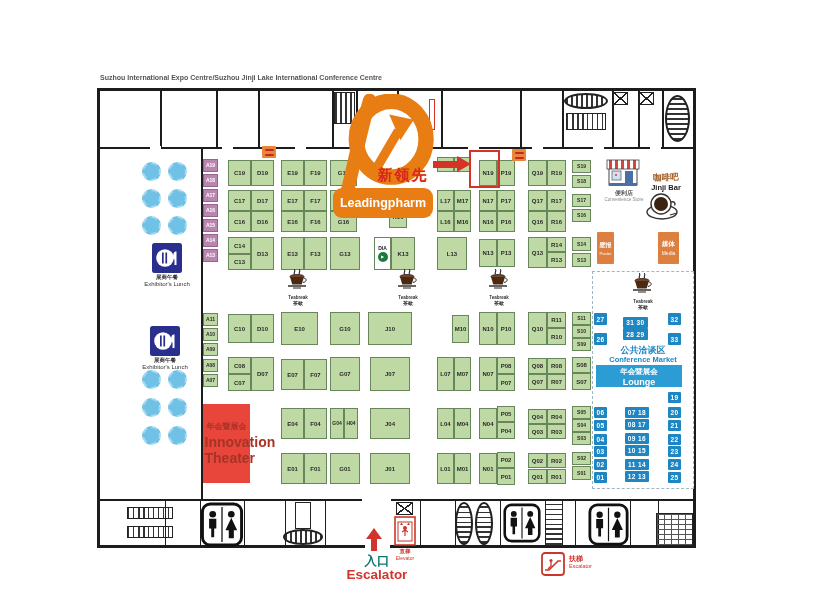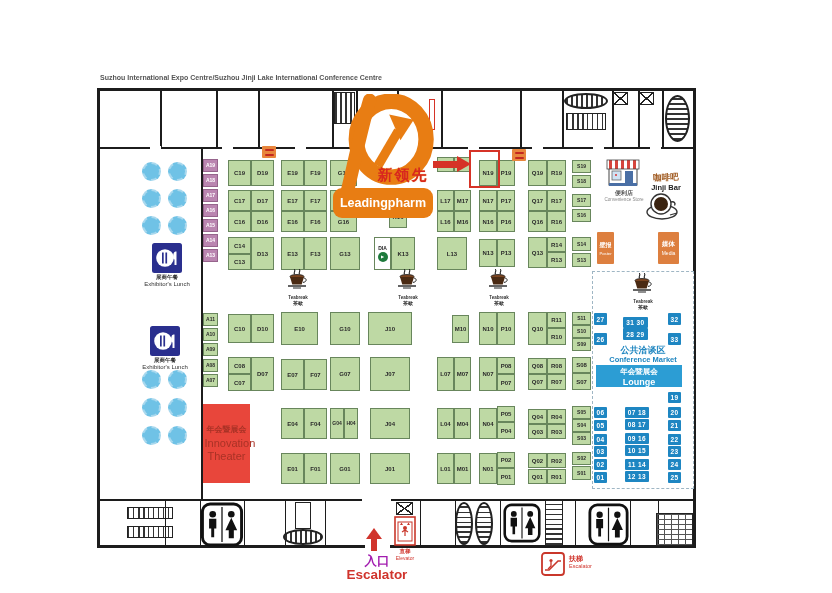--- a/index.html
+++ b/index.html
@@ -64,21 +64,21 @@
           text-align:center;z-index:3}
   .lounge .c{font-size:7.5px;font-weight:bold;margin-top:2px}
   .lounge .e{font-size:9px;font-weight:bold}
   
   .obox{position:absolute;background:#DD7F3F;color:#fff;display:flex;flex-direction:column;align-items:center;
         justify-content:center;gap:1px;z-index:3;border-radius:1px;text-align:center}
   
   .theater{position:absolute;left:203px;top:404px;width:47px;height:79px;background:#E8463B;z-index:3;
            display:flex;flex-direction:column;align-items:center;justify-content:center;text-align:center;color:#A93226}
   .theater .c{font-size:8px;font-weight:bold;margin-bottom:2px}
-  .theater .e{font-size:11px;font-weight:normal;line-height:1.15;width:44px}
+  .theater .e{font-size:14px;font-weight:bold;line-height:1.15;width:44px}
   
   .store-svg{position:absolute;left:606px;top:156px;z-index:3}
   .store-cn{position:absolute;left:606px;top:189px;width:36px;text-align:center;font-size:6px;color:#555;font-weight:bold;z-index:3}
   .store-en{position:absolute;left:592px;top:197px;width:64px;text-align:center;font-size:4.6px;color:#888;z-index:3}
   .cof-cn{position:absolute;left:646px;top:172px;width:40px;text-align:center;font-size:8.5px;font-weight:bold;color:#A05A20;transform:rotate(-2deg);z-index:3}
   .cof-en{position:absolute;left:643px;top:183px;width:46px;text-align:center;font-size:7.5px;font-weight:bold;color:#222;z-index:3}
   .cof-svg{position:absolute;left:645px;top:191px;z-index:3}
   
   .logoP{position:absolute;left:332px;top:94px;z-index:8}
   .brand-cn{position:absolute;left:370px;top:166px;width:66px;text-align:center;font-size:15px;font-weight:bold;
@@ -88,21 +88,21 @@
   
   .redline{position:absolute;left:429px;top:99px;width:6px;height:31px;border:1.5px solid #D63327;box-sizing:border-box;background:#fff;z-index:7}
   .arrow-bar{position:absolute;left:433px;top:161px;width:24px;height:7px;background:#D63327;z-index:10}
   .arrow-head{position:absolute;left:457px;top:156px;width:0;height:0;border-top:8px solid transparent;
               border-bottom:8px solid transparent;border-left:14px solid #D63327;z-index:10}
   .hl-box{position:absolute;left:469px;top:150px;width:31px;height:38px;border:2.5px solid #D63327;box-sizing:border-box;z-index:11}
   
   .ent-head{position:absolute;left:366px;top:528px;width:0;height:0;border-left:8px solid transparent;
             border-right:8px solid transparent;border-bottom:11px solid #D0342C;z-index:5}
   .ent-bar{position:absolute;left:371px;top:539px;width:6px;height:12px;background:#D0342C;z-index:5}
-  .ent-cn{position:absolute;left:352px;top:553px;width:50px;text-align:center;font-size:12.5px;font-weight:bold;color:#a21caf;z-index:5}
+  .ent-cn{position:absolute;left:352px;top:553px;width:50px;text-align:center;font-size:12.5px;font-weight:bold;color:#0f766e;z-index:5}
   .ent-en{position:absolute;left:340px;top:567px;width:74px;text-align:center;font-size:13.5px;font-weight:600;color:#D0342C;z-index:5}
   .elev{position:absolute;left:394px;top:516px;z-index:5}
   .elev-cn{position:absolute;left:392px;top:548px;width:26px;text-align:center;font-size:5.5px;color:#D0342C;font-weight:bold;z-index:5}
   .elev-en{position:absolute;left:390px;top:555px;width:30px;text-align:center;font-size:5px;color:#D0342C;z-index:5}
   .esc{position:absolute;left:541px;top:552px;z-index:5}
   .esc-cn{position:absolute;left:569px;top:554px;font-size:7px;color:#D0342C;font-weight:bold;z-index:5}
   .esc-en{position:absolute;left:569px;top:563px;font-size:5.5px;color:#D0342C;z-index:5}
 </style>
 </head>
 <body>

